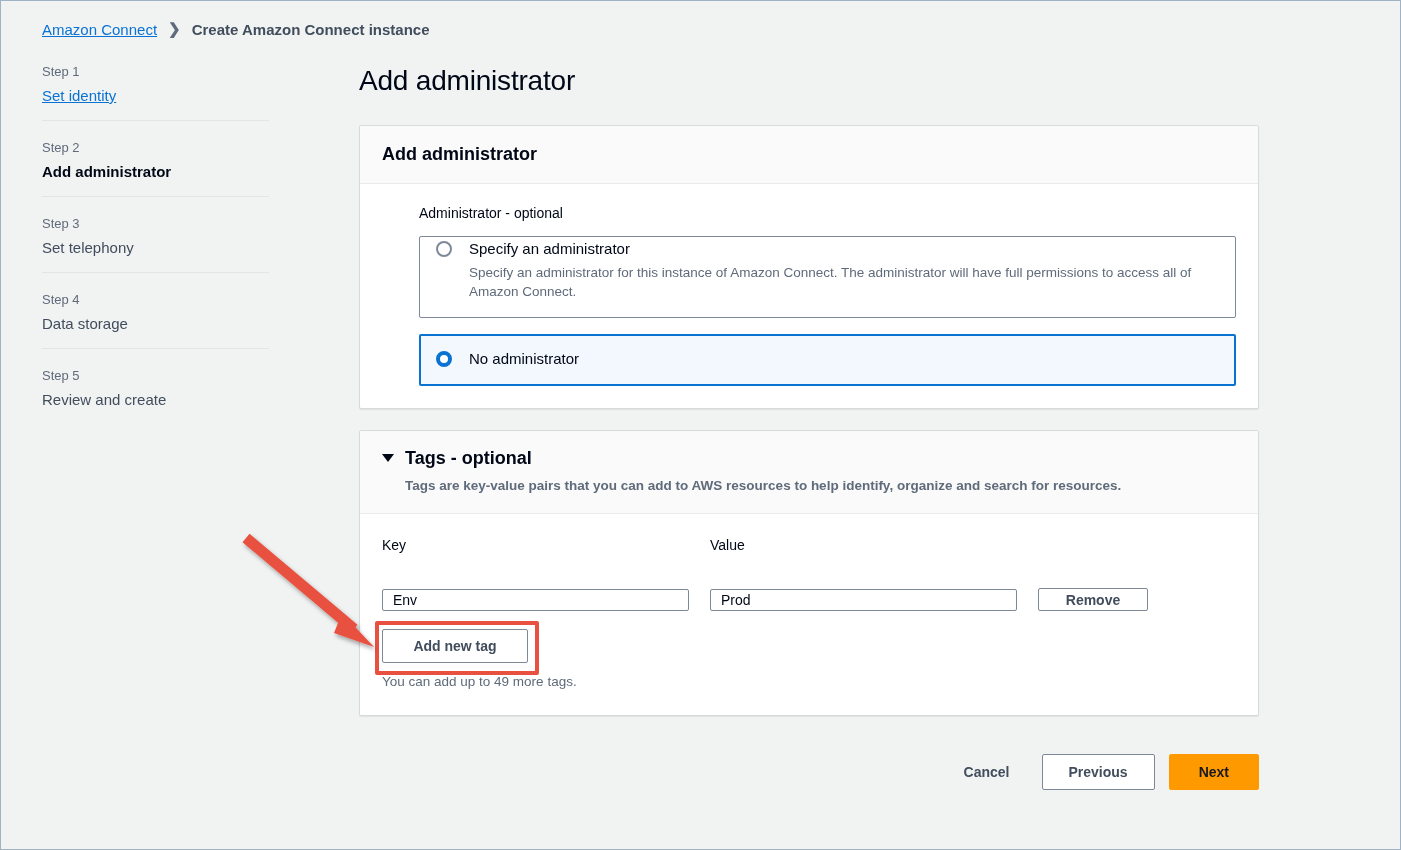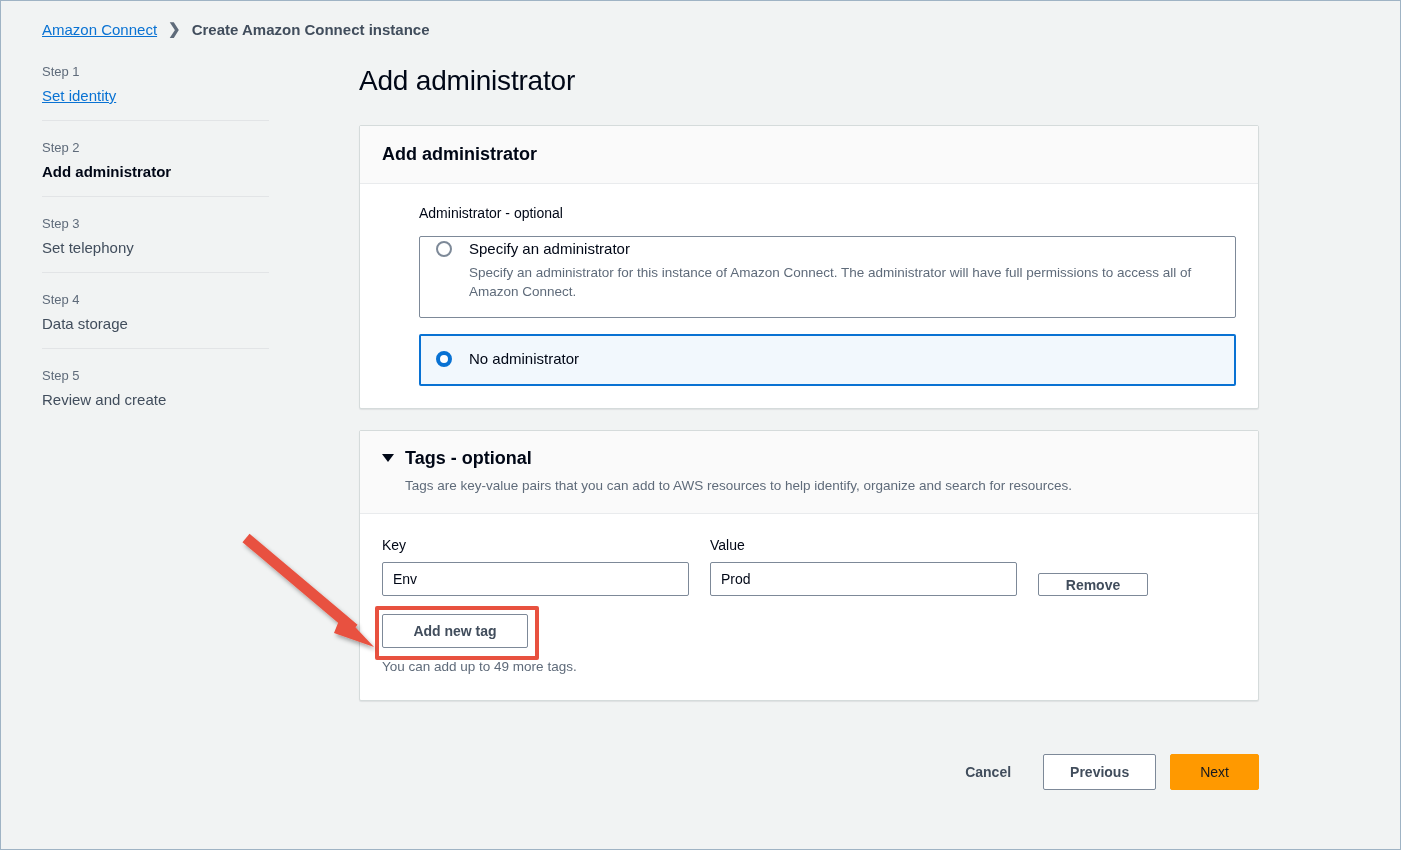--- a/index.html
+++ b/index.html
@@ -186,46 +186,48 @@
     font-weight: 700;
     color: #000716;
     line-height: 22px;
   }
   .tags-sub {
     font-size: 13.5px;
     color: #5f6b7a;
     line-height: 18px;
     margin-top: 8px;
     margin-left: 23px;
+    font-weight: bold;
   }
   .tags-body { padding: 22px 22px 24px 22px; }
 
   .tag-grid {
     display: flex;
     align-items: flex-end;
   }
   .col-key { width: 307px; margin-right: 21px; }
   .col-value { width: 307px; margin-right: 21px; }
   .col-action { padding-bottom: 0; }
   .col-label {
     font-size: 14px;
     color: #000716;
     line-height: 18px;
     margin-bottom: 8px;
   }
   .text-input {
     width: 100%;
-    height: 34px;
+    height: 22px;
     border: 1px solid #7d8998;
     border-radius: 2px;
     padding: 0 10px;
     font-family: "Liberation Sans", sans-serif;
     font-size: 14px;
     color: #000716;
     background: #ffffff;
+    margin-top: 27px;
   }
   .btn {
     font-family: "Liberation Sans", sans-serif;
     font-size: 14px;
     font-weight: 700;
     border-radius: 2px;
     cursor: pointer;
     background: #ffffff;
     border: 1px solid #7d8998;
     color: #414d5c;
@@ -289,21 +291,21 @@
     padding: 0 26px;
     margin-left: 19px;
   }
   .btn-next {
     height: 36px;
     padding: 0 29px;
     margin-left: 14px;
     background: #ff9900;
     border: 1px solid #ff9900;
     color: #16191f;
-    font-weight: 400;
+    font-weight: 700;
     font-size: 14px;
     border-radius: 2px;
     cursor: pointer;
     font-family: "Liberation Sans", sans-serif;
   }
 
   
   .arrow-svg {
     position: absolute;
     left: 225px;

